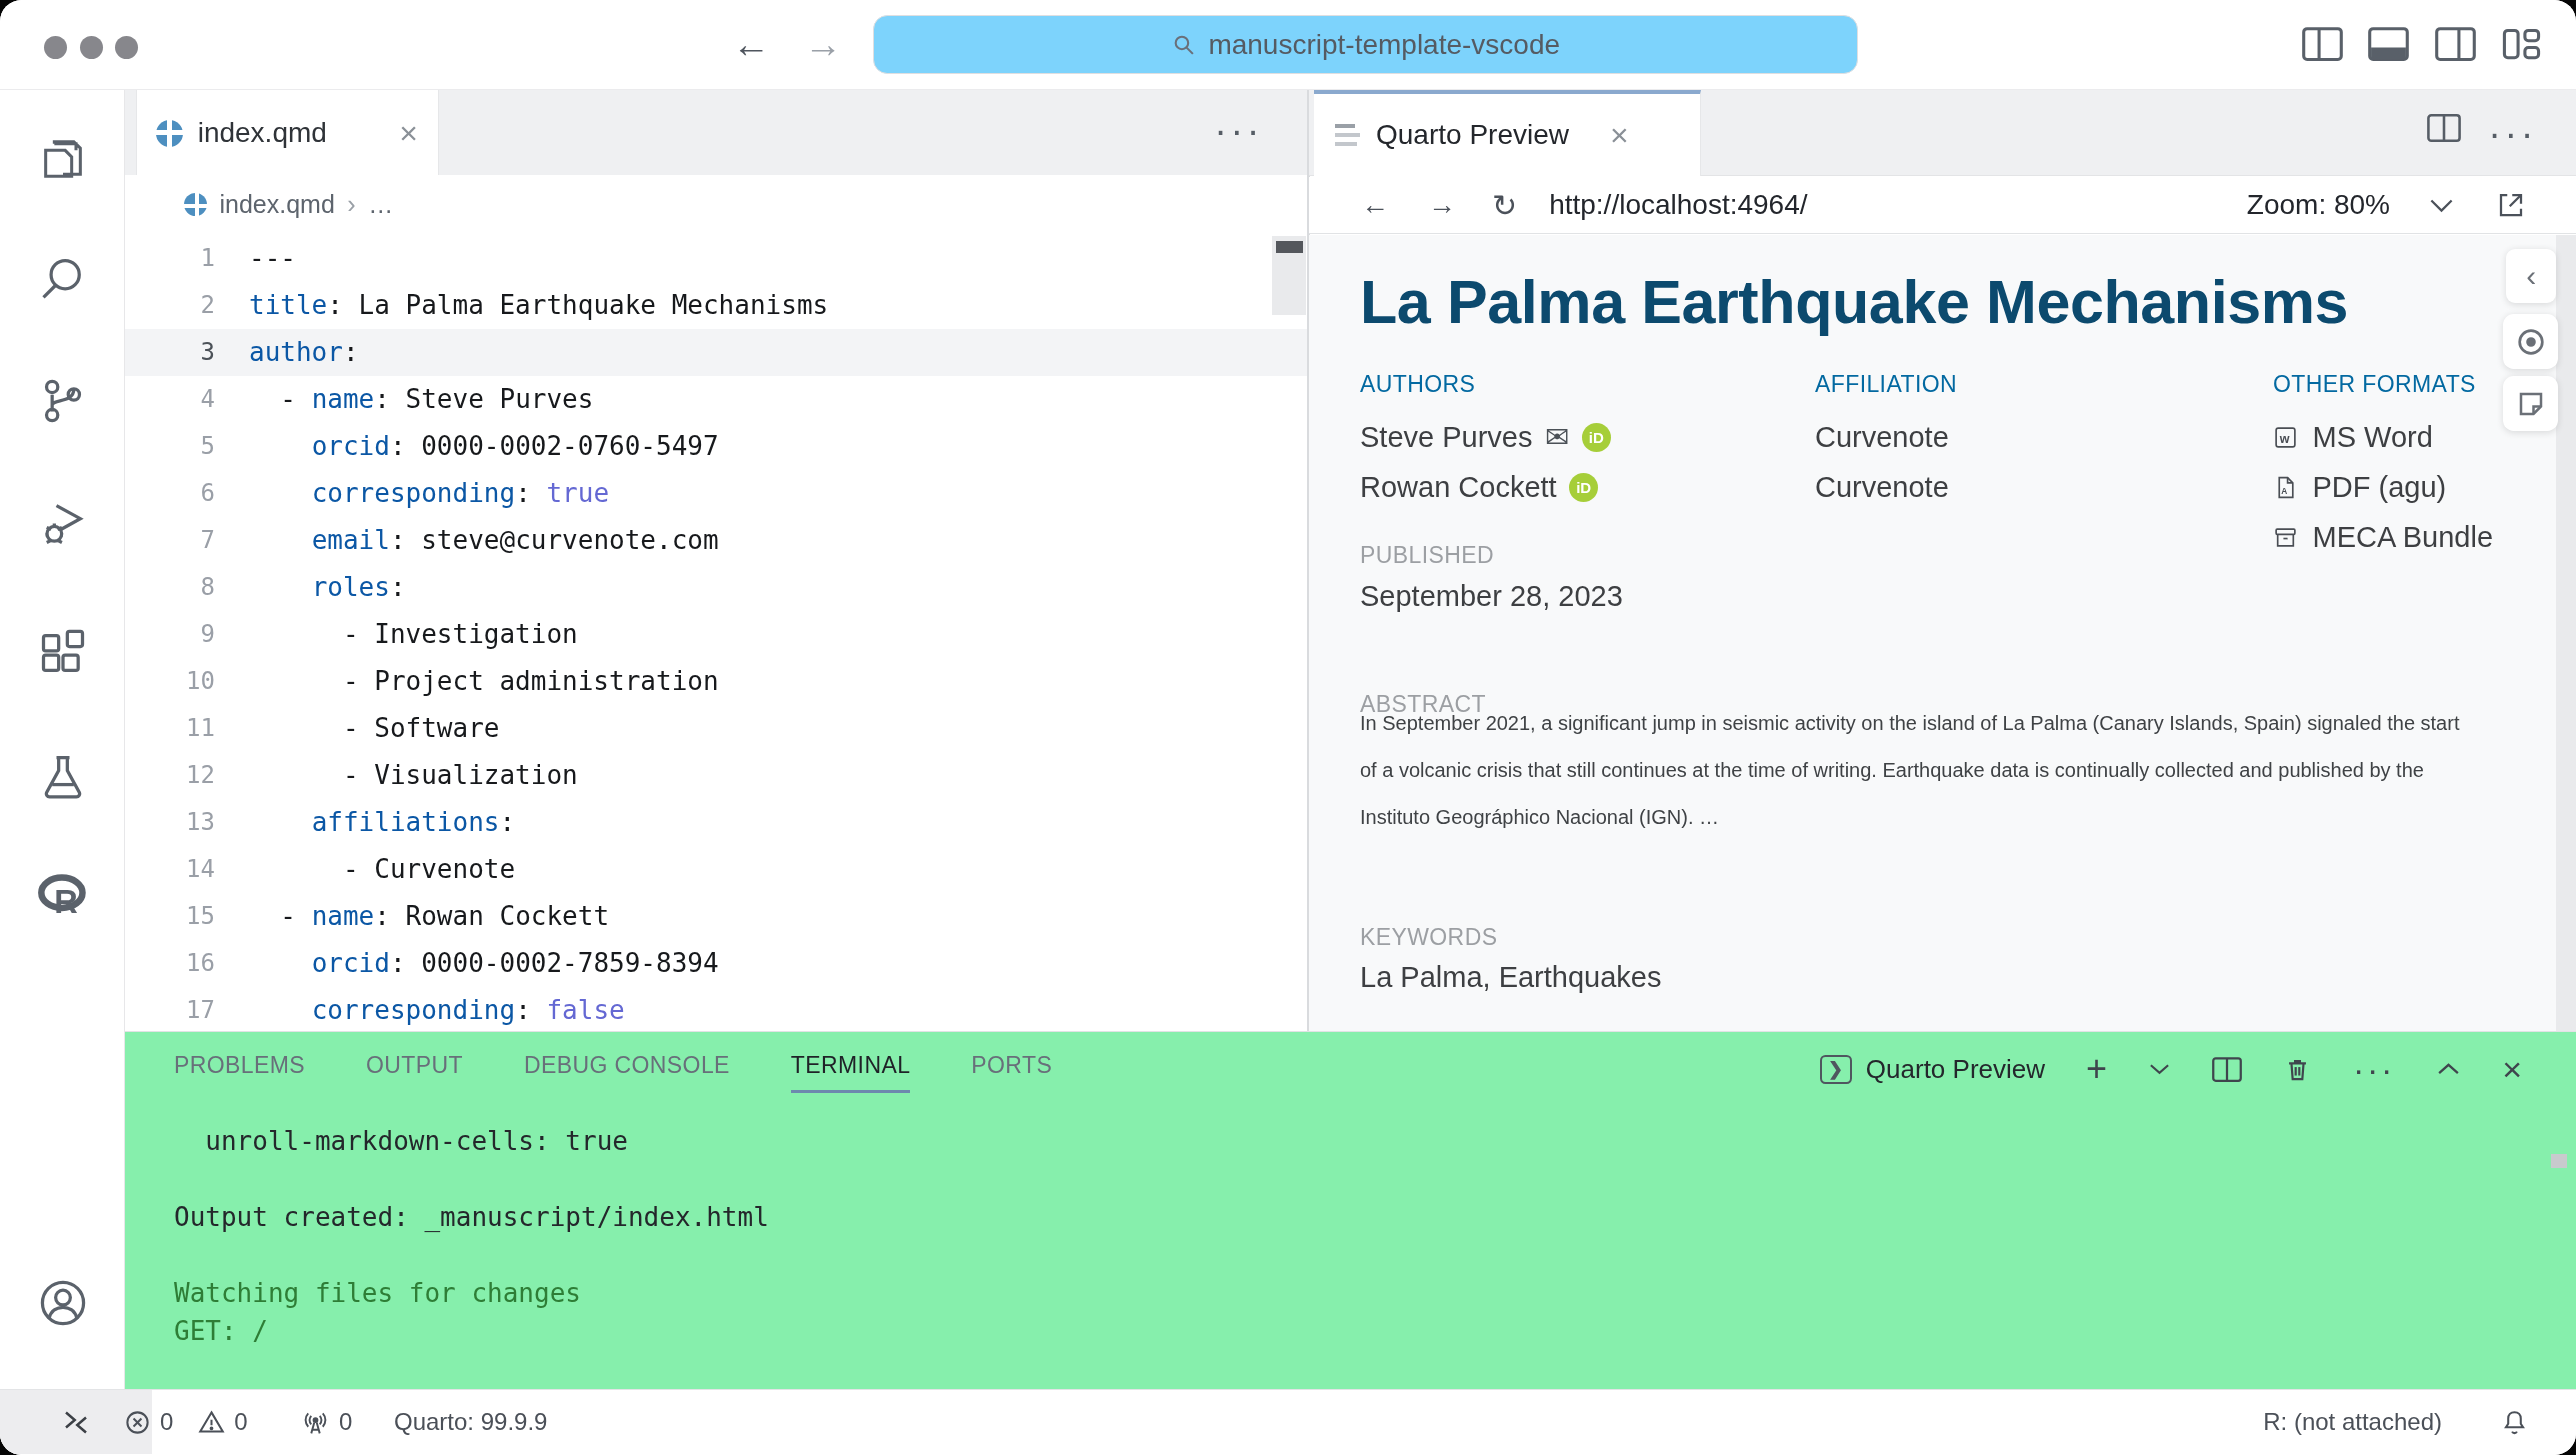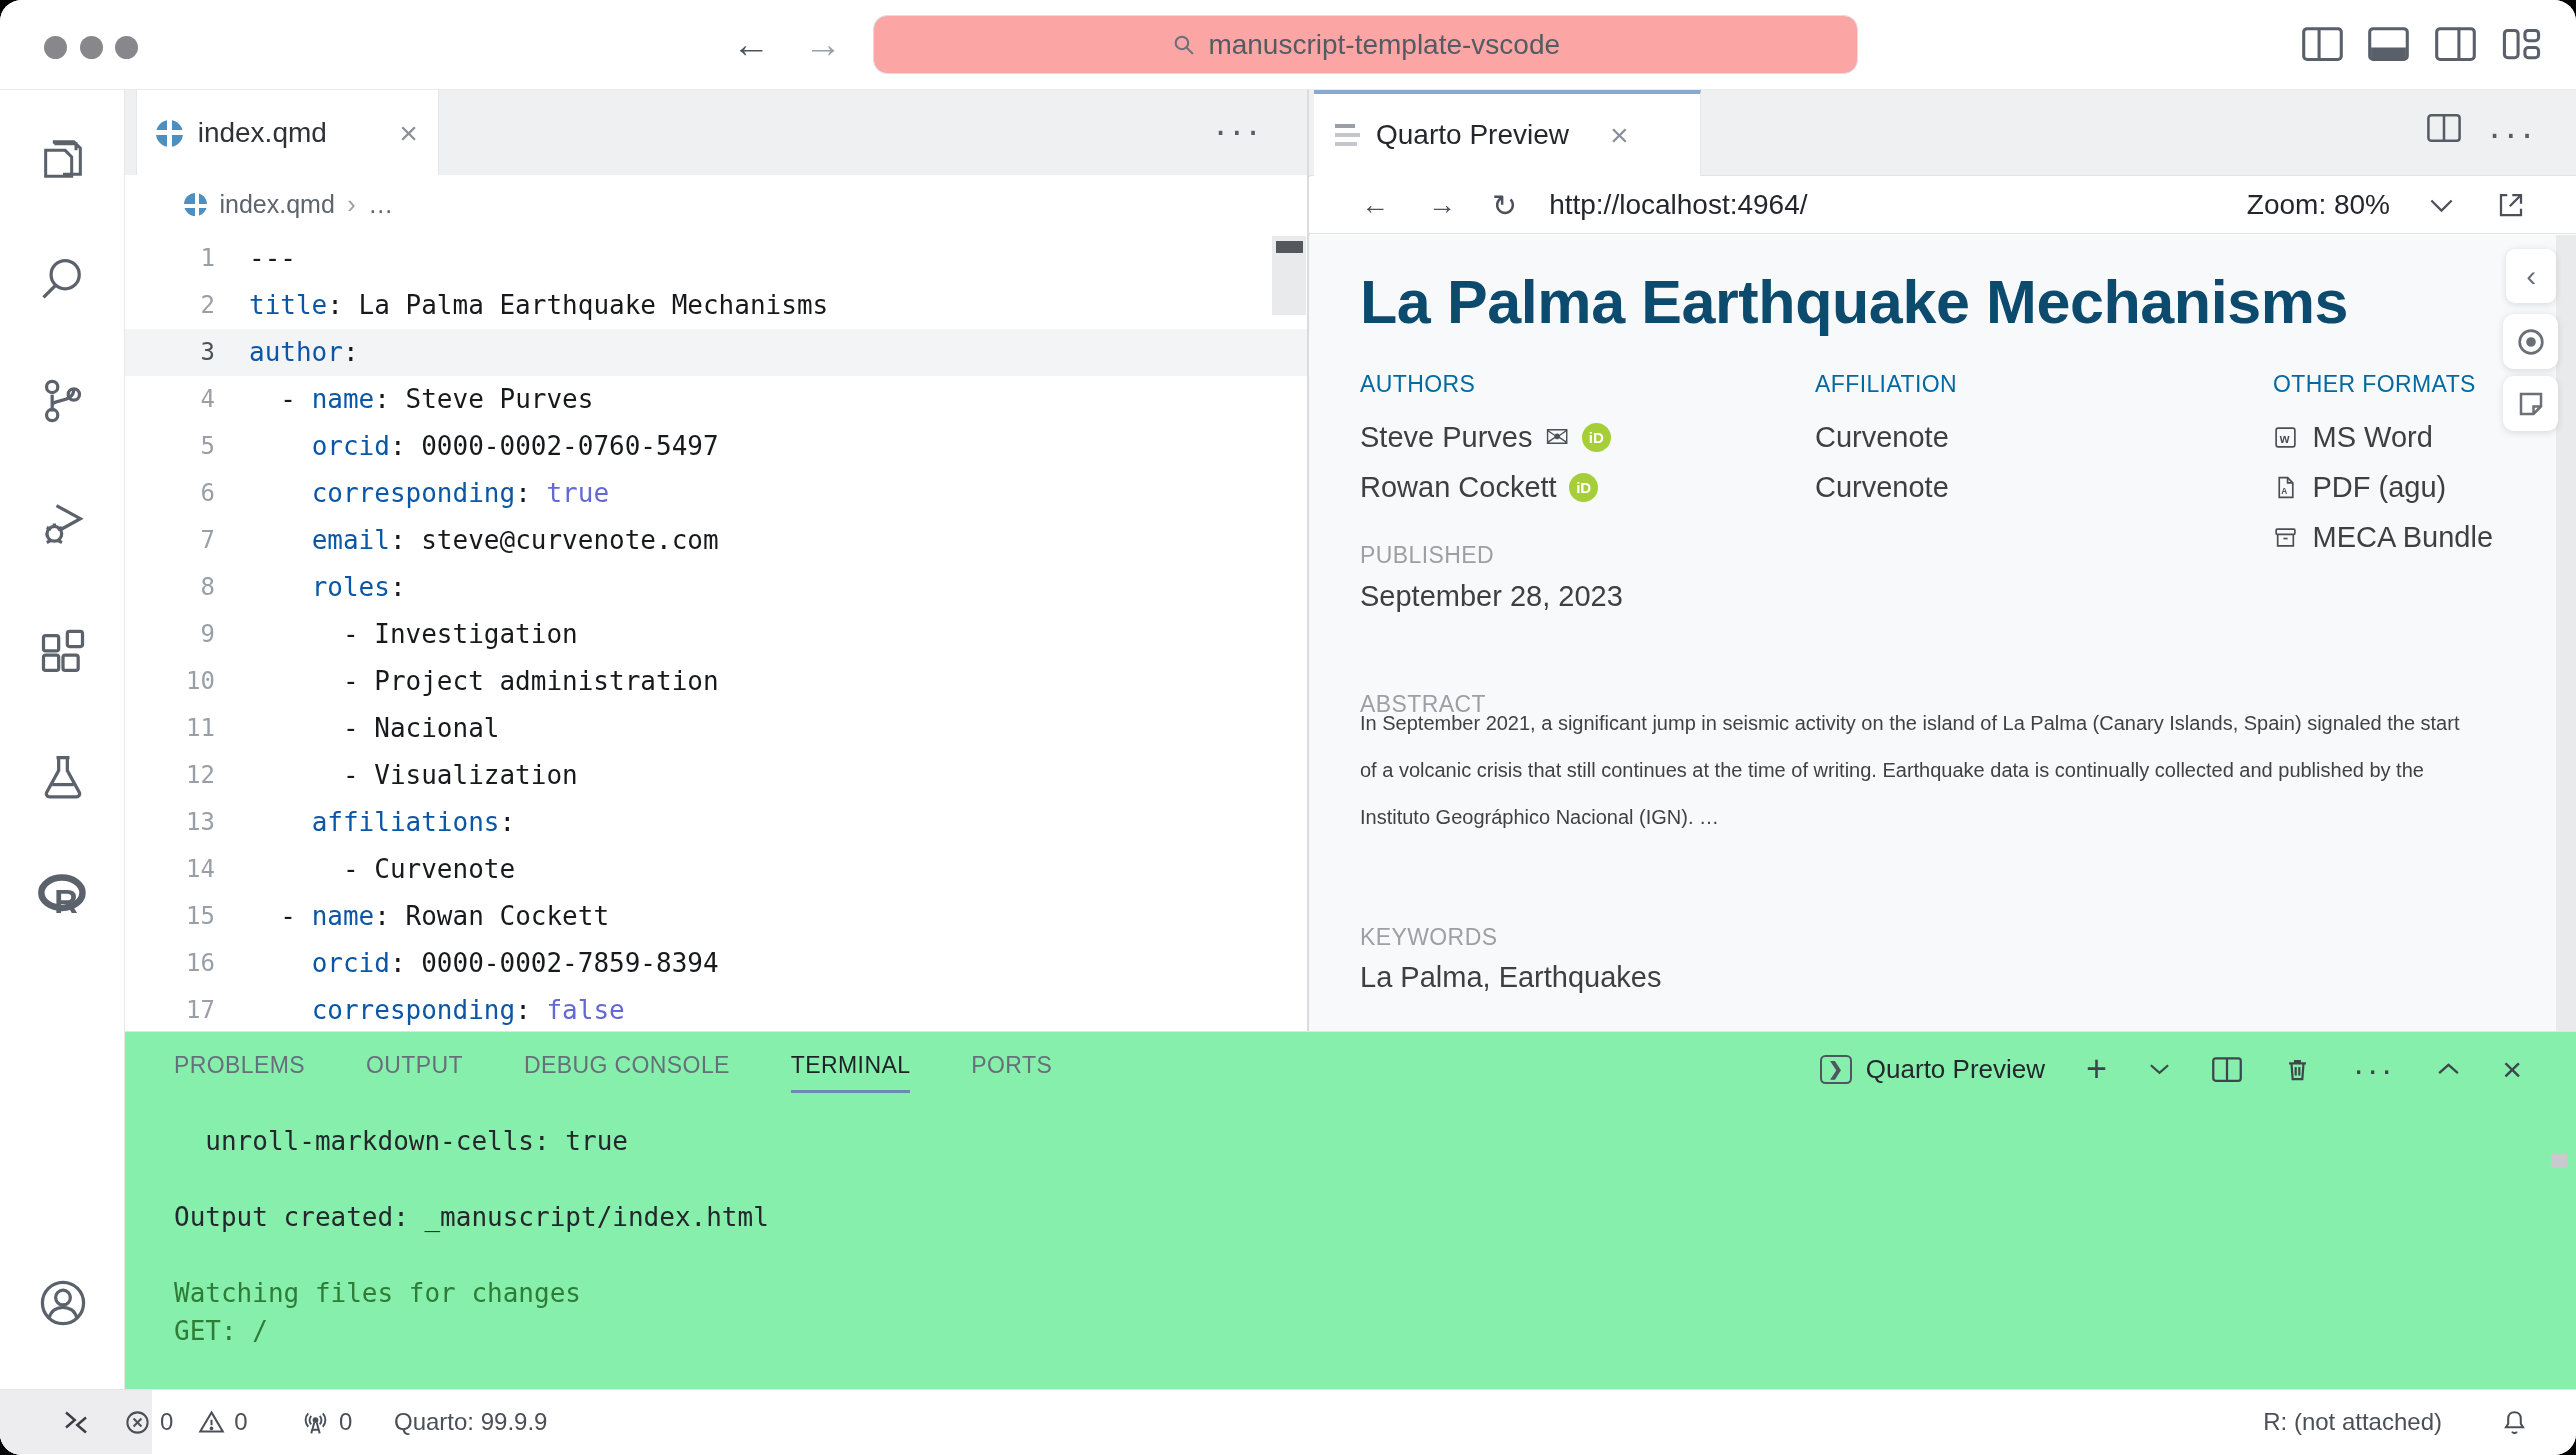--- a/index.html
+++ b/index.html
@@ -5,21 +5,21 @@
   html,body{margin:0;padding:0;background:#050505;}
   *{box-sizing:border-box;}
   .window{position:relative;width:2576px;height:1455px;background:#ffffff;
     border-radius:21.5px;overflow:hidden;font-family:"Liberation Sans",sans-serif;color:#3c4048;}
 
   
   .titlebar{position:absolute;left:0;top:0;width:2576px;height:90px;background:#fff;border-bottom:1.8px solid #ebebed;}
   .dot{position:absolute;top:36px;width:23px;height:23px;border-radius:50%;background:#87878c;}
   .nav-arrow{position:absolute;top:23px;font-size:38px;line-height:43px;}
   .searchbox{position:absolute;left:873px;top:15px;width:985px;height:59px;border-radius:14.3px;
-    background:#fca5a5;border:1.8px solid #dfdfe1;display:flex;align-items:center;justify-content:center;gap:12.5px;
+    background:#7dd3fc;border:1.8px solid #dfdfe1;display:flex;align-items:center;justify-content:center;gap:12.5px;
     font-size:28px;color:#555b63;}
   .tb-icon{position:absolute;top:27px;width:41px;height:36px;color:#596069;}
 
   
   .activitybar{position:absolute;left:0;top:90px;width:125px;height:1300px;background:#fff;border-right:1.8px solid #e7e7e9;}
   .ab-item{position:absolute;left:37px;width:52px;height:52px;color:#5b626b;}
   .ab-item svg{width:52px;height:52px;}
 
   
   .ed-tabs{position:absolute;left:125px;top:90px;width:1183px;height:86px;background:#eff0f2;border-bottom:1.8px solid #e3e4e6;}
@@ -213,21 +213,21 @@
         <div class="cl"><span class="ln">1</span><span class="lc"><span class="s-p">---</span></span></div>
         <div class="cl"><span class="ln">2</span><span class="lc"><span class="s-k">title</span><span class="s-p">: La Palma Earthquake Mechanisms</span></span></div>
         <div class="cl cur"><span class="ln">3</span><span class="lc"><span class="s-k">author</span><span class="s-p">:</span></span></div>
         <div class="cl"><span class="ln">4</span><span class="lc"><span class="s-p">  - </span><span class="s-k">name</span><span class="s-p">: Steve Purves</span></span></div>
         <div class="cl"><span class="ln">5</span><span class="lc"><span class="s-p">    </span><span class="s-k">orcid</span><span class="s-p">: 0000-0002-0760-5497</span></span></div>
         <div class="cl"><span class="ln">6</span><span class="lc"><span class="s-p">    </span><span class="s-k">corresponding</span><span class="s-p">: </span><span class="s-b">true</span></span></div>
         <div class="cl"><span class="ln">7</span><span class="lc"><span class="s-p">    </span><span class="s-k">email</span><span class="s-p">: steve@curvenote.com</span></span></div>
         <div class="cl"><span class="ln">8</span><span class="lc"><span class="s-p">    </span><span class="s-k">roles</span><span class="s-p">:</span></span></div>
         <div class="cl"><span class="ln">9</span><span class="lc"><span class="s-p">      - Investigation</span></span></div>
         <div class="cl"><span class="ln">10</span><span class="lc"><span class="s-p">      - Project administration</span></span></div>
-        <div class="cl"><span class="ln">11</span><span class="lc"><span class="s-p">      - Nacional</span></span></div>
+        <div class="cl"><span class="ln">11</span><span class="lc"><span class="s-p">      - Software</span></span></div>
         <div class="cl"><span class="ln">12</span><span class="lc"><span class="s-p">      - Visualization</span></span></div>
         <div class="cl"><span class="ln">13</span><span class="lc"><span class="s-p">    </span><span class="s-k">affiliations</span><span class="s-p">:</span></span></div>
         <div class="cl"><span class="ln">14</span><span class="lc"><span class="s-p">      - Curvenote</span></span></div>
         <div class="cl"><span class="ln">15</span><span class="lc"><span class="s-p">  - </span><span class="s-k">name</span><span class="s-p">: Rowan Cockett</span></span></div>
         <div class="cl"><span class="ln">16</span><span class="lc"><span class="s-p">    </span><span class="s-k">orcid</span><span class="s-p">: 0000-0002-7859-8394</span></span></div>
         <div class="cl"><span class="ln">17</span><span class="lc"><span class="s-p">    </span><span class="s-k">corresponding</span><span class="s-p">: </span><span class="s-b">false</span></span></div>
       </div>
   </div>
   <div class="scroll-decor">
       <div class="scroll-thumb"></div>

